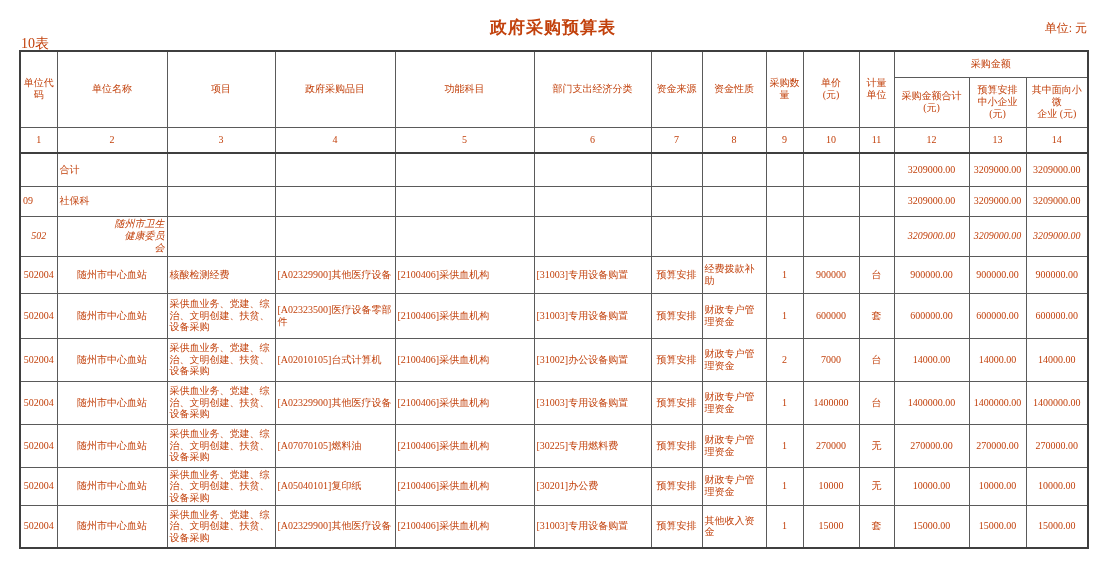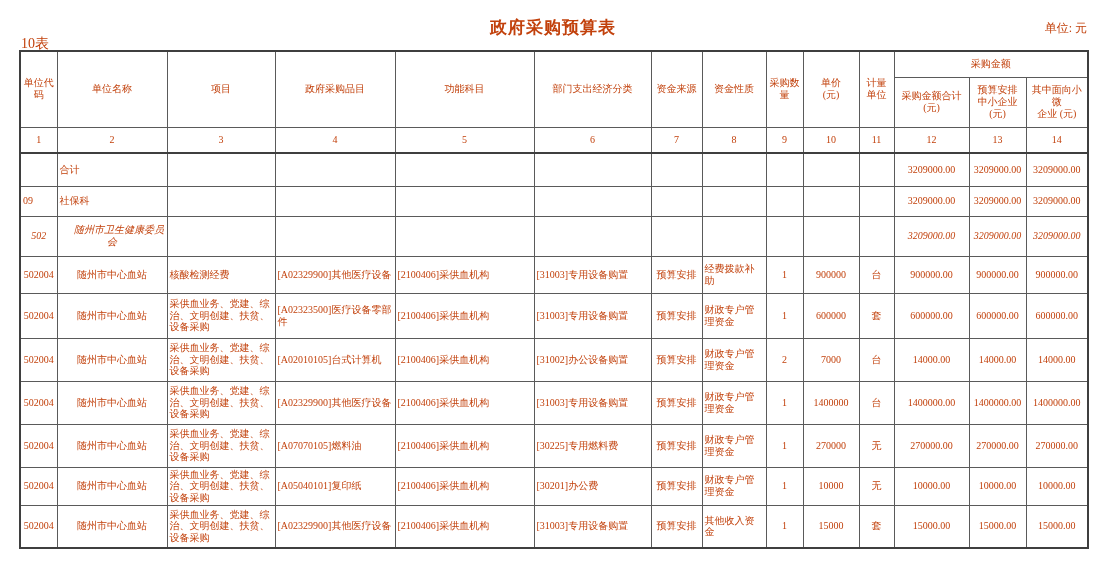--- a/index.html
+++ b/index.html
@@ -23,21 +23,21 @@
   tr.nums td{border-bottom:2px solid #3f3f3f;}
   
   td.c-project,td.c-item,td.c-func,td.c-econ,td.c-nature{text-align:left;}
   
   tr.row-0{height:33px;} tr.row-1{height:30px;} tr.row-2{height:40px;font-style:italic;}
   tr.row-3{height:37px;} tr.row-4{height:45px;} tr.row-5{height:43px;}
   tr.row-6{height:43px;} tr.row-7{height:43px;} tr.row-8{height:34px;}
   tr.row-9{height:43px;}
   tr.row-0 td.c-name,tr.row-1 td.c-name{text-align:left;}
   tr.row-1 td.c-code{text-align:left;}
-  tr.row-2 td.c-name{text-align:center;text-indent:14px;}
+  tr.row-2 td.c-name{text-align:right;text-indent:14px;padding-left:40px;}
 </style>
 </head>
 <body>
 
 <div class="page">
 
   <div class="title">政府采购预算表</div>
   <div class="meta-left">10表</div>
   <div class="meta-right">单位: 元</div>
 

